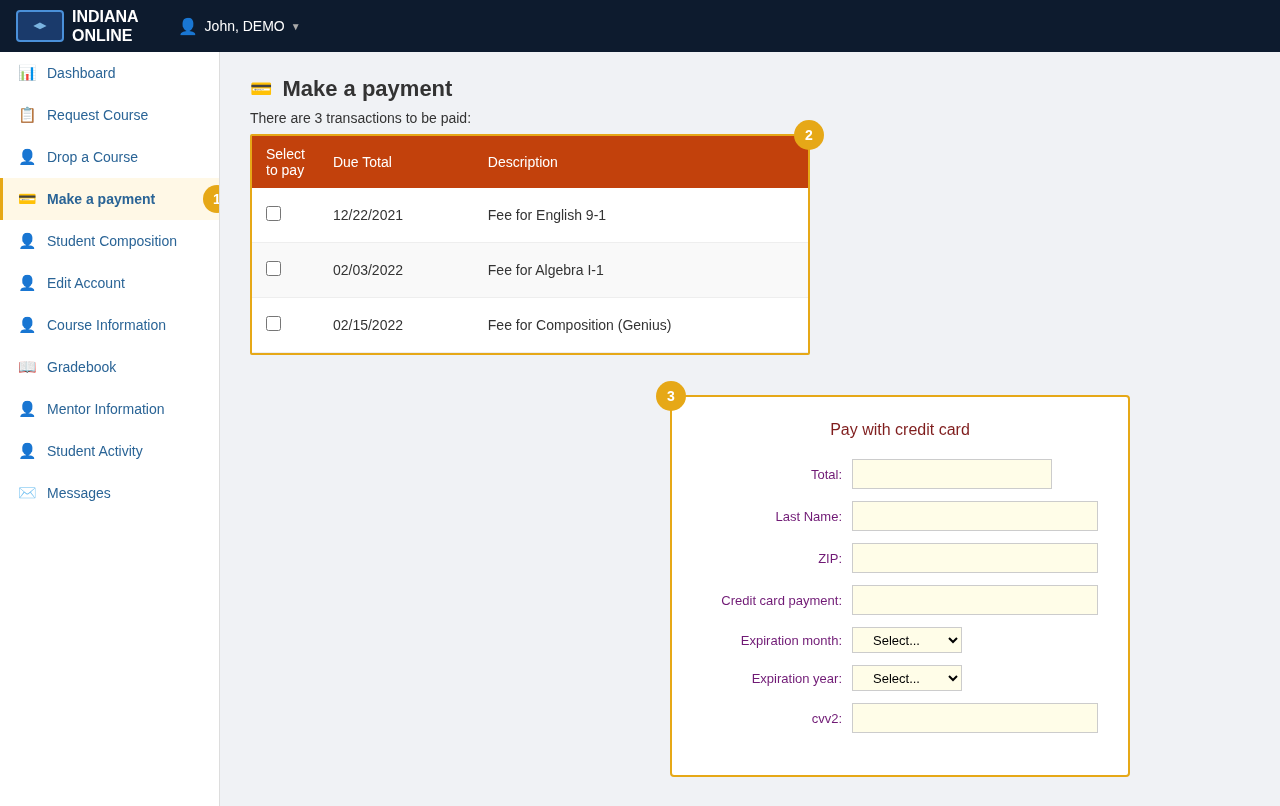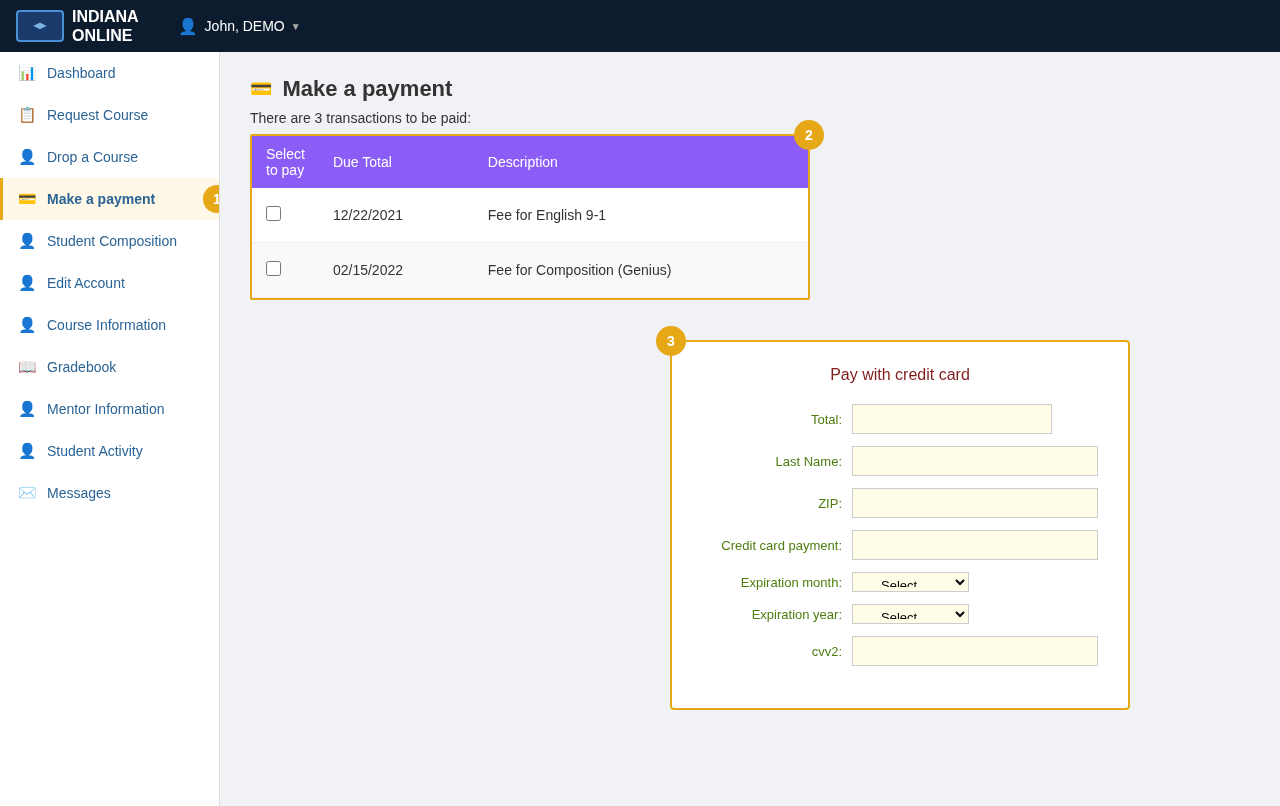--- a/index.html
+++ b/index.html
@@ -147,21 +147,21 @@
       border: 2px solid #e6a817;
       border-radius: 2px;
       overflow: hidden;
       margin-bottom: 20px;
     }
     table {
       width: 100%;
       border-collapse: collapse;
     }
     thead tr {
-      background: #8b5cf6;
+      background: #c2410c;
       color: white;
     }
     thead th {
       padding: 10px 14px;
       text-align: left;
       font-size: 14px;
       font-weight: normal;
     }
     tbody tr {
       border-bottom: 1px solid #eee;
@@ -203,39 +203,39 @@
       font-weight: normal;
     }
     .form-row {
       display: flex;
       align-items: center;
       margin-bottom: 12px;
     }
     .form-label {
       text-align: right;
       font-size: 13px;
-      color: #4d7c0f;
+      color: #701a75;
       width: 150px;
       flex-shrink: 0;
       padding-right: 10px;
     }
     .form-input {
       flex: 1;
       background: #fffde8;
       border: 1px solid #ccc;
       padding: 6px 8px;
       font-size: 13px;
       height: 30px;
     }
     .form-select {
       background: #fffde8;
       border: 1px solid #ccc;
-      padding: 4px 24px;
+      padding: 4px 16px;
       font-size: 13px;
-      height: 20px;
+      height: 26px;
       min-width: 110px;
       cursor: pointer;
     }
 
     .sidebar-item-wrapper {
       position: relative;
     }
     .sidebar-active-badge {
       position: absolute;
       right: -12px;
@@ -401,20 +401,27 @@
               <td class="checkbox-cell">
                 <input type="checkbox" style="">
               </td>
               <td>12/22/2021</td>
               <td>Fee for English 9-1</td>
             </tr>
             <tr>
               <td class="checkbox-cell">
                 <input type="checkbox" style="">
               </td>
+              <td>02/03/2022</td>
+              <td>Fee for Algebra I-1</td>
+            </tr>
+            <tr>
+              <td class="checkbox-cell">
+                <input type="checkbox" style="">
+              </td>
               <td>02/15/2022</td>
               <td>Fee for Composition (Genius)</td>
             </tr>
           </tbody>
         </table>
       </div>
       <div class="table-badge">2</div>
     </div>
 
     

